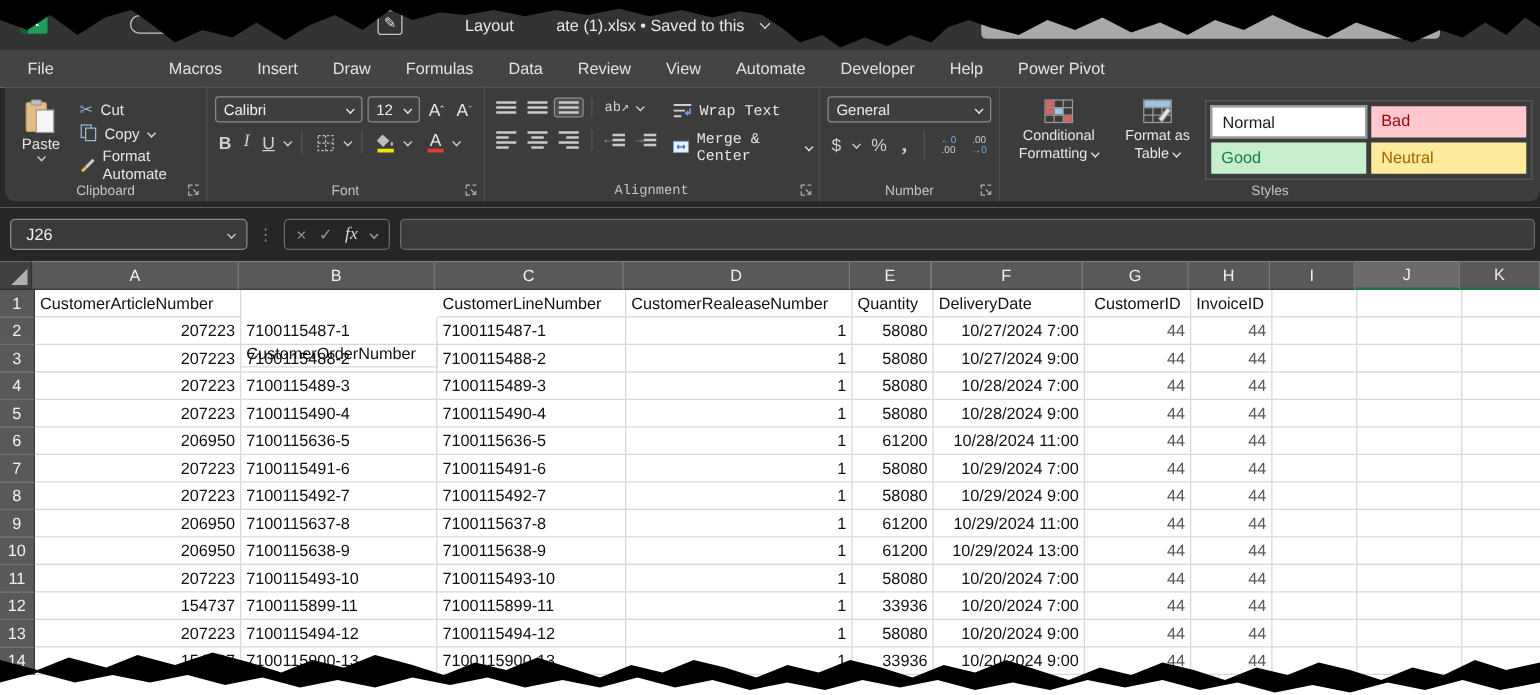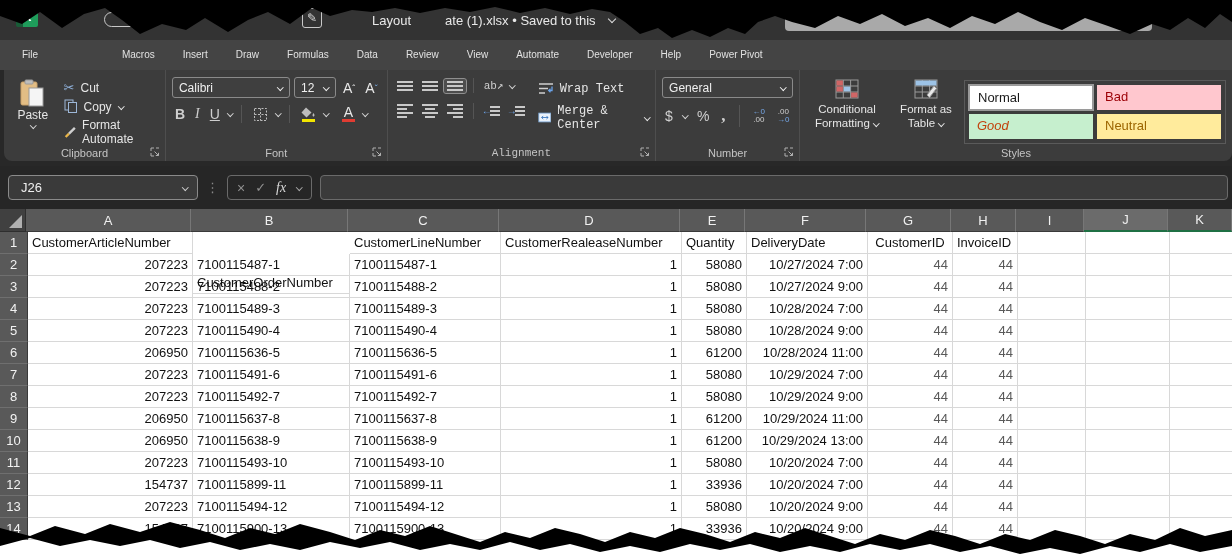--- a/index.html
+++ b/index.html
@@ -22,21 +22,21 @@
 
   .chev { display:inline-block; width:8px; height:8px; position:relative; }
   .chev::before { content:""; position:absolute; left:1px; top:0; width:5px; height:5px;
     border-right:1.5px solid currentColor; border-bottom:1.5px solid currentColor; transform:rotate(45deg); }
   .chev.sm { width:6px; height:6px; }
   .chev.sm::before { width:3.5px; height:3.5px; border-width:1.2px; }
 
   
   .menubar { position:absolute; left:0; top:40px; width:100%; height:30px; background:#444444;
     display:flex; align-items:stretch; padding-left:8px; }
-  .menu-tab { padding:0 13px; color:#e2e2e2; font-size:10px; display:flex; align-items:center; cursor:default; }
+  .menu-tab { padding:0 13px; color:#e2e2e2; font-size:13px; display:flex; align-items:center; cursor:default; }
   .menu-tab span { padding:5px 1px 3px; border-bottom:3px solid transparent; }
   .menu-tab.active { color:#f9a8d4; font-weight:bold;margin-top:44px; }
   .menu-tab.active span { border-bottom-color:#5fb878; }
 
   
   .ribbon { position:absolute; left:0; top:70px; width:100%; height:96px; background:#282828; }
   .ribbon-panel { position:absolute; left:4px; right:0; top:0; bottom:5px; background:#3c3c3c;
     border-radius:0 0 8px 8px; display:flex; color:#d6d6d6; }
   .rgroup { position:relative; border-right:1px solid #4e4e4e; padding:7px 6px 16px; }
   .rgroup-label { position:absolute; bottom:2px; left:0; right:0; text-align:center; color:#c4c4c4; font-size:11px; }
@@ -431,21 +431,21 @@
               <path d="M1 7 H23 M1 13 H23 M8.3 1 V19 M15.6 1 V19" stroke="#9a9a9a"></path>
               <rect x="1.5" y="1.5" width="21" height="5" fill="#9dc3e6"></rect>
               <path d="M13 16 L20 7 L22.5 9.5 L15.5 18.5 Z" fill="#e8e8e8" stroke="#9a9a9a"></path>
             </svg>
           <span><span>Format as</span><br>
           <span>Table</span> <span class="chev sm"></span></span>
         </div>
         <div class="gallery">
             <div class="style-cell selected" style="background: rgb(255, 255, 255); color: rgb(26, 26, 26);">Normal</div>
             <div class="style-cell" style="background: rgb(255, 199, 206); color: rgb(156, 0, 6);">Bad</div>
-            <div class="style-cell" style="background: rgb(198, 239, 206); color: #c2410c; font-style: italic;">Good</div>
+            <div class="style-cell" style="background: rgb(198, 239, 206); color: #15803d;">Good</div>
             <div class="style-cell" style="background: rgb(255, 235, 156); color: rgb(156, 101, 0);">Neutral</div>
           </div>
         <span class="rgroup-label">Styles</span>
       </div>
 
     </div>
   </div>
 
   <div class="formulabar">
     <div class="namebox">

